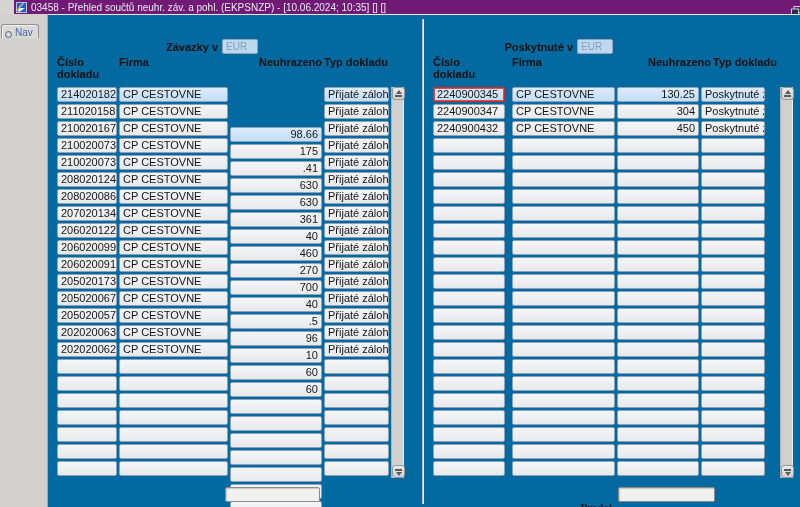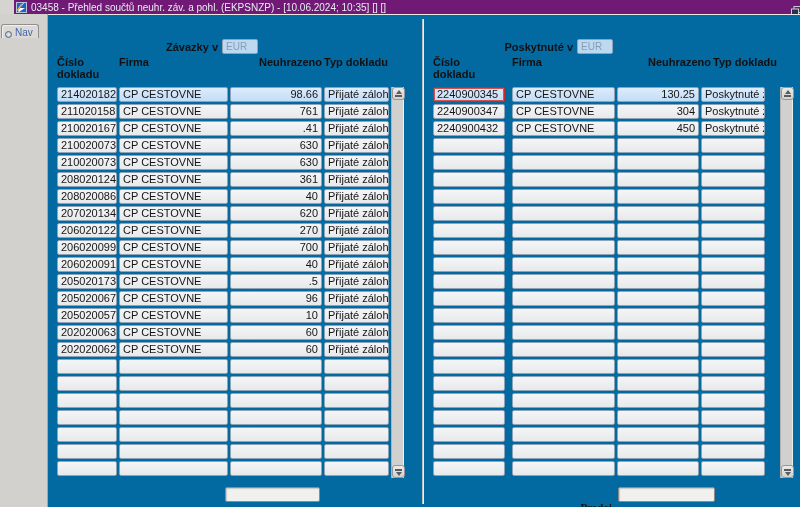--- a/index.html
+++ b/index.html
@@ -48,21 +48,21 @@
           background:linear-gradient(#f3f5f6,#e7e9eb);
           font-size:11px; line-height:13px; color:#151515;
           padding:0 3px; overflow:hidden; white-space:nowrap; cursor:default; }
   .cell.sel { background:linear-gradient(#dcecfc,#c4ddf6); }
   .cell.focused { border:1px solid #cc2a2a; box-shadow:inset 0 0 0 1px #d85050; }
   .c-amount { text-align:right; }
 
   
   .t-left .c-doc   { width:60px; margin-right:2px; }
   .t-left .c-firma { width:109px; margin-right:2px; }
-  .t-left .c-amount{ width:92px; margin-right:2px; }
+  .t-left .c-amount{ width:92px; margin-right:2px;margin-top:40px; }
   .t-left .c-type  { width:65px; }
   .t-left .h-doc   { width:60px; margin-right:2px; }
   .t-left .h-firma { width:109px; margin-right:2px; }
   .t-left .h-amount{ width:92px; margin-right:2px; text-align:right; }
   .t-left .h-type  { width:65px; }
   
   .t-right .c-doc   { width:72px; margin-right:7px; }
   .t-right .c-firma { width:103px; margin-right:2px; }
   .t-right .c-amount{ width:82px; margin-right:2px; }
   .t-right .c-type  { width:64px; }
@@ -134,21 +134,21 @@
   <div class="tbl t-left" style="left:9px; top:72px;">
       <div class="trow">
         <div class="cell c-doc sel">2140201826</div>
         <div class="cell c-firma sel">CP CESTOVNE</div>
         <div class="cell c-amount sel">98.66</div>
         <div class="cell c-type sel">Přijaté zálohové</div>
       </div>
       <div class="trow">
         <div class="cell c-doc">2110201585</div>
         <div class="cell c-firma">CP CESTOVNE</div>
-        <div class="cell c-amount">761</div>
+        <div class="cell c-amount">175</div>
         <div class="cell c-type">Přijaté zálohové</div>
       </div>
       <div class="trow">
         <div class="cell c-doc">2100201676</div>
         <div class="cell c-firma">CP CESTOVNE</div>
         <div class="cell c-amount">.41</div>
         <div class="cell c-type">Přijaté zálohové</div>
       </div>
       <div class="trow">
         <div class="cell c-doc">2100200736</div>
@@ -170,21 +170,21 @@
       </div>
       <div class="trow">
         <div class="cell c-doc">2080200863</div>
         <div class="cell c-firma">CP CESTOVNE</div>
         <div class="cell c-amount">40</div>
         <div class="cell c-type">Přijaté zálohové</div>
       </div>
       <div class="trow">
         <div class="cell c-doc">2070201348</div>
         <div class="cell c-firma">CP CESTOVNE</div>
-        <div class="cell c-amount">620</div>
+        <div class="cell c-amount">460</div>
         <div class="cell c-type">Přijaté zálohové</div>
       </div>
       <div class="trow">
         <div class="cell c-doc">2060201221</div>
         <div class="cell c-firma">CP CESTOVNE</div>
         <div class="cell c-amount">270</div>
         <div class="cell c-type">Přijaté zálohové</div>
       </div>
       <div class="trow">
         <div class="cell c-doc">2060200990</div>

